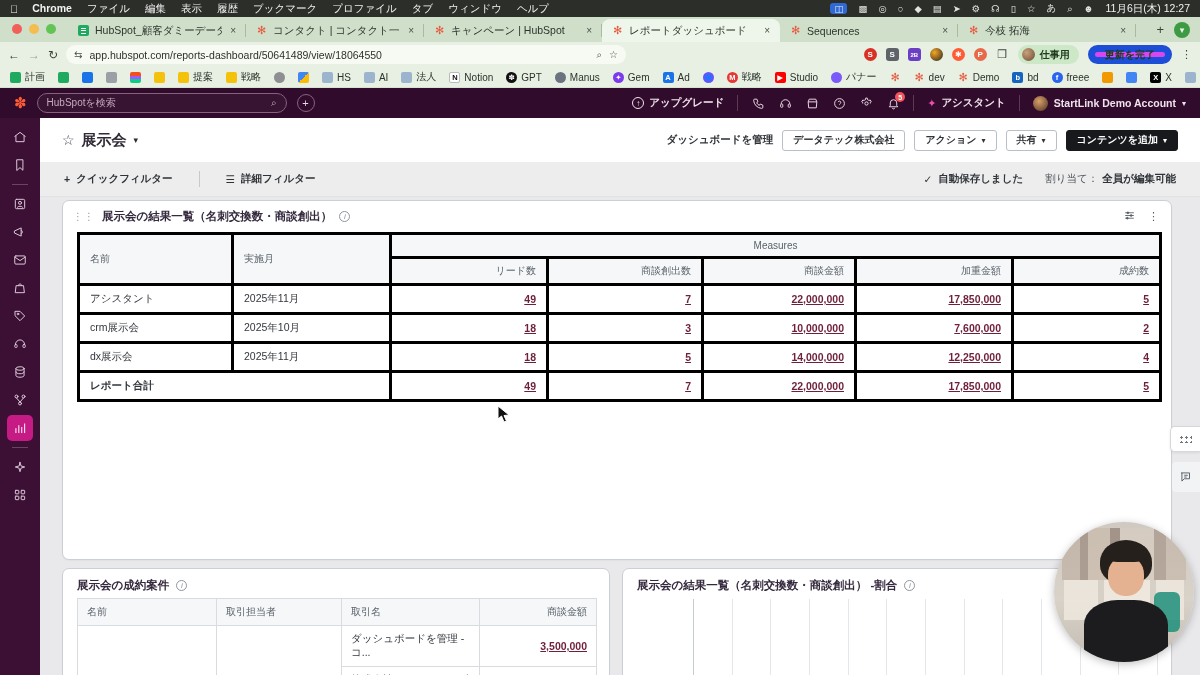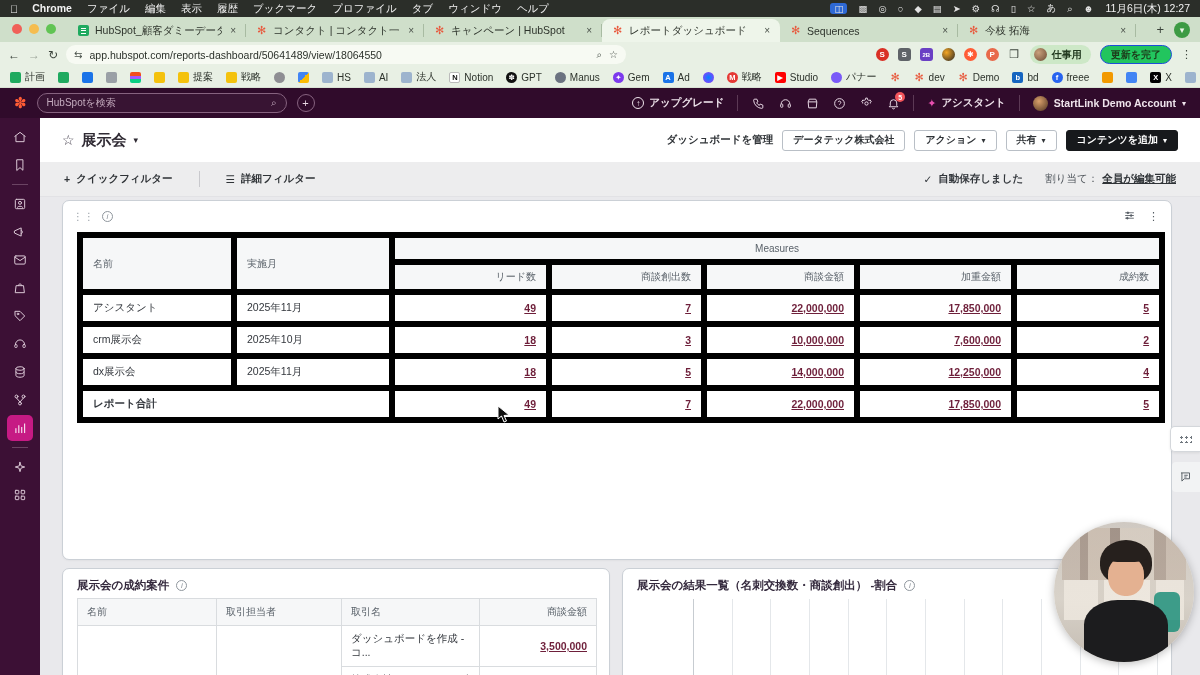--- a/index.html
+++ b/index.html
@@ -42,21 +42,21 @@
   #toolbar .nav { color:#3c443c; font-size:12px; }
   #toolbar .nav.fwd { opacity:.45; }
   .urlpill { flex:0 0 560px; height:19px; background:#f7faf3; border-radius:10px; display:flex; align-items:center; padding:0 8px; gap:7px; color:#2c322b; }
   .urlpill .site-ico { font-size:10px; color:#49514a; }
   .urlpill .url { font-size:10.5px; white-space:nowrap; overflow:hidden; flex:1; }
   .urlpill .r-ico { font-size:10px; color:#49514a; }
   .extrow { display:flex; align-items:center; gap:9px; margin-left:auto; }
   .ext { width:13px; height:13px; border-radius:3px; display:inline-flex; align-items:center; justify-content:center; font-size:8px; color:#fff; font-weight:700; }
   .profilepill { display:flex; align-items:center; gap:5px; background:#cde8c7; border-radius:10px; height:19px; padding:0 9px 0 4px; font-size:10px; font-weight:700; color:#223a20; }
   .profilepill .pav { width:13px; height:13px; border-radius:50%; background:radial-gradient(circle at 35% 35%, #c9a07c, #6b4a33); }
-  .updatepill { background:#22c55e; border:1px solid #1d4ed8; color:#1d3b1a; border-radius:10px; height:19px; padding:0 10px; font-size:10px; font-weight:700; display:flex; align-items:center; }
+  .updatepill { background:#d946ef; border:7px solid #1d4ed8; color:#1d3b1a; border-radius:10px; height:19px; padding:0 10px; font-size:10px; font-weight:700; display:flex; align-items:center; }
   .kebab { color:#3c443c; font-size:11px; letter-spacing:0; }
 
   
   #bookmarksbar { position:absolute; left:0; top:67px; width:1200px; height:21px; background:#e8f0e4; display:flex; align-items:center; padding:0 10px; gap:13px; overflow:hidden; z-index:47; border-bottom:1px solid #d8e2d3; }
   .bm { display:flex; align-items:center; gap:4px; font-size:10px; color:#2c322b; white-space:nowrap; }
   .bm .bico { width:11px; height:11px; border-radius:2px; display:inline-flex; align-items:center; justify-content:center; font-size:7.5px; font-weight:700; color:#fff; }
 
   
   #hsnav { position:absolute; left:0; top:88px; width:1200px; height:30px; background:#300b2b; display:flex; align-items:center; padding:0 14px; gap:10px; z-index:46; }
   .sprocket { color:#ff5c35; font-size:15px; font-weight:700; }
@@ -95,34 +95,34 @@
   .btn { height:21px; padding:0 10px; border:1px solid #b9bfc6; border-radius:3px; background:#fff; font-size:10px; font-weight:700; color:#2f3337; display:inline-flex; align-items:center; gap:5px; }
   .btn .caret { font-size:8px; }
   .btn.dark { background:#17191c; border-color:#17191c; color:#fff; }
 
   #filterbar { position:absolute; left:0; top:44px; width:1160px; height:35px; background:#ededee; display:flex; align-items:center; padding:0 24px; color:#2f3337; border-bottom:1px solid #e2e2e5; }
   .fitem { display:flex; align-items:center; gap:6px; font-size:10.5px; font-weight:700; }
   .fdiv { width:1px; height:16px; background:#c9c9cd; margin:0 26px; }
   #filterbar .fright { margin-left:auto; display:flex; align-items:center; gap:22px; font-size:10.5px; }
   .saved { display:flex; align-items:center; gap:6px; font-weight:700; color:#33373c; }
   .assign { color:#4b5157; }
-  .assign b { color:#2f3337; margin-left:4px;text-decoration:underline; }
+  .assign b { color:#2f3337; margin-left:4px; }
 
   
   .card { position:absolute; background:#fff; border:1px solid #cbd0d6; border-radius:7px; box-shadow:0 1px 2px rgba(0,0,0,.04); }
   #reportcard { left:22px; top:82px; width:1110px; height:360px; }
   .cardhead { display:flex; align-items:center; padding:8px 12px 6px 10px; gap:7px; }
   .drag { color:#9aa1a8; font-size:10px; letter-spacing:1px; }
   .ctitle { font-size:11.5px; font-weight:700; color:#33283c; }
   .info { width:11px; height:11px; border:1px solid #8f969d; border-radius:50%; color:#8f969d; font-size:8px; display:inline-flex; align-items:center; justify-content:center; font-style:italic; }
   .cardhead .chr { margin-left:auto; display:flex; align-items:center; gap:12px; color:#555c63; }
   .chr svg { width:13px; height:13px; stroke:#555c63; fill:none; stroke-width:1.6; }
 
   table.rep { border-collapse:collapse; margin:2px 14px 0 14px; width:1082px; table-layout:fixed; }
-  table.rep th, table.rep td { border:6px solid #000000; font-weight:400; }
+  table.rep th, table.rep td { border:3px solid #000000; font-weight:400; }
   table.rep thead th { background:#f6f7f8; color:#5a626a; font-size:10px; padding:5px 10px; }
   th.measures { text-align:center; font-size:10px; padding:4px; }
   th.colh { text-align:right; }
   th.colh.left { text-align:left; }
   table.rep td { font-size:10.5px; color:#33373d; padding:6px 10px; height:26px; }
   td.num { text-align:right; }
   .val { color:#6e1f3a; font-weight:700; text-decoration:underline; font-size:10.5px; }
   tr.total td { font-weight:700; }
 
   
@@ -583,20 +583,21 @@
       </span>
       <span class="assign">
         <span>割り当て：</span><b>全員が編集可能</b>
       </span>
     </div>
   </div>
 
   <div class="card" id="reportcard">
     <div class="cardhead">
       <span class="drag">⋮⋮</span>
+      <span class="ctitle">展示会の結果一覧（名刺交換数・商談創出）</span>
       <span class="info">i</span>
       <span class="chr">
         <span><svg viewBox="0 0 24 24">
               <path d="M4 7h16M4 12h16M4 17h16"></path>
               <circle cx="9" cy="7" r="1.6" fill="#555c63"></circle>
               <circle cx="15" cy="12" r="1.6" fill="#555c63"></circle>
               <circle cx="8" cy="17" r="1.6" fill="#555c63"></circle>
             </svg></span>
         <span>⋮</span>
       </span>
@@ -682,21 +683,21 @@
             <th>名前</th>
             <th>取引担当者</th>
             <th>取引名</th>
             <th class="r">商談金額</th>
           </tr>
         </thead>
       <tbody id="deals-body">
           <tr>
             <td rowspan="3"></td>
             <td rowspan="3"></td>
-            <td>ダッシュボードを作成 - コ...</td>
+            <td>ダッシュボードを管理 - コ...</td>
             <td class="num"><span class="val">3,500,000</span></td>
           </tr>
           <tr>
             <td>株式会社クリエイティブズ -...</td>
             <td class="num"></td>
           </tr>
         </tbody>
     </table>
   </div>
 

